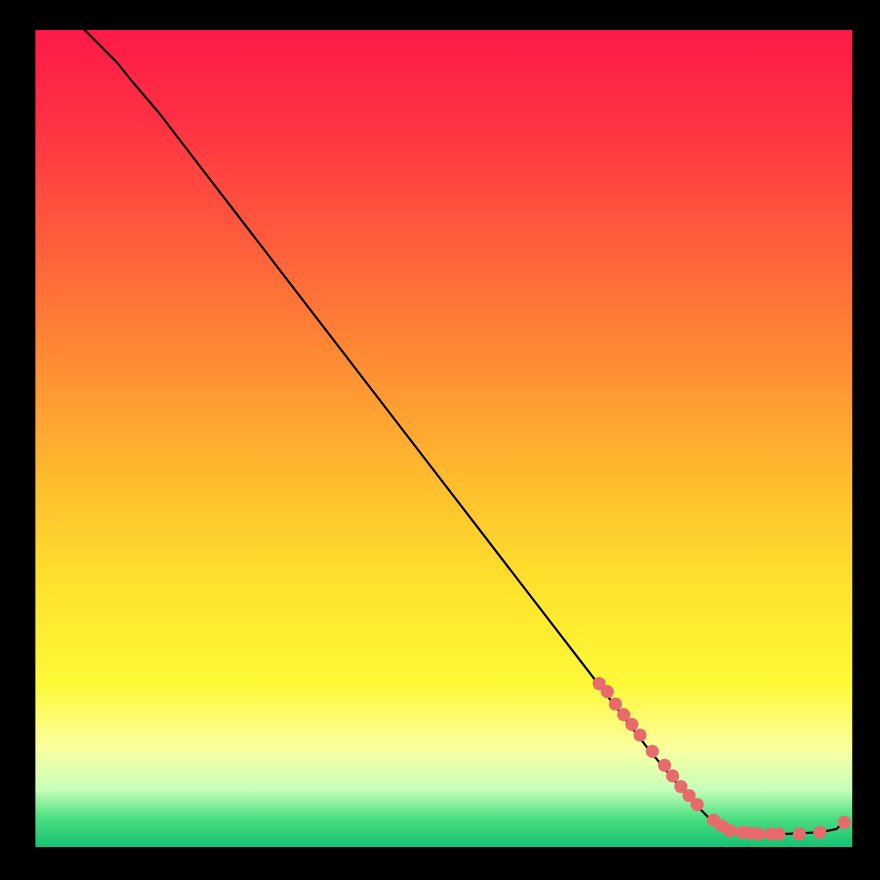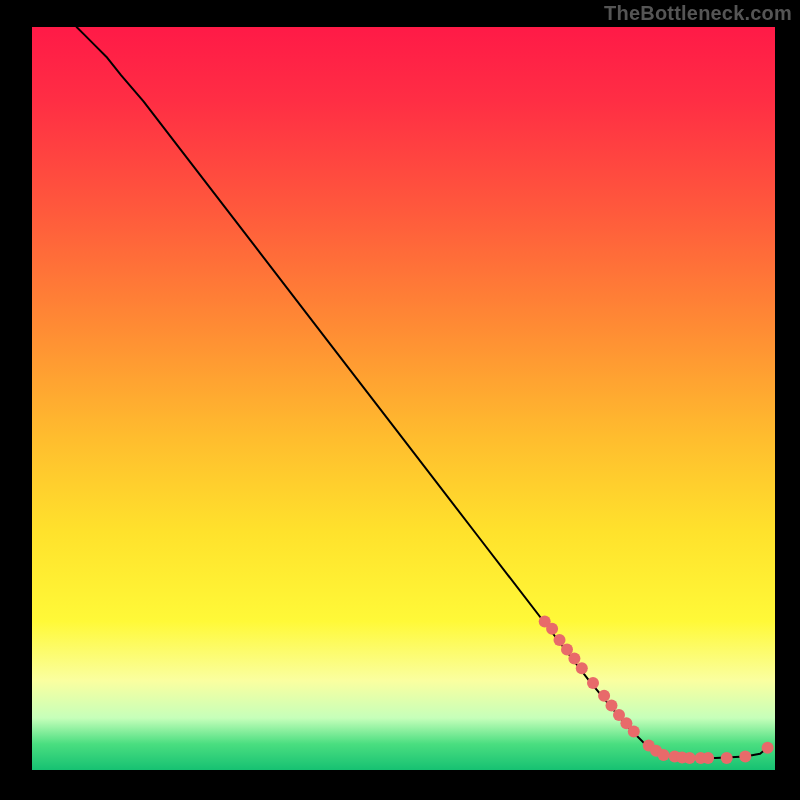--- a/index.html
+++ b/index.html
@@ -32,21 +32,20 @@
     top: 27px;
     width: 743px;
     height: 743px;
     display: block;
   }
 </style>
 </head>
 <body>
 <div class="wrap">
 
-  <div class="watermark">TheBottleneck.com</div>
 
   <svg class="chart" viewBox="0 0 743 743" preserveAspectRatio="none">
     <defs>
 
       <linearGradient id="bg" x1="0" y1="0" x2="0" y2="1">
         <stop offset="0.00" stop-color="#ff1a47"></stop>
         <stop offset="0.10" stop-color="#ff2e44"></stop>
         <stop offset="0.25" stop-color="#ff5a3c"></stop>
         <stop offset="0.40" stop-color="#ff8a34"></stop>
         <stop offset="0.55" stop-color="#ffbc2e"></stop>

